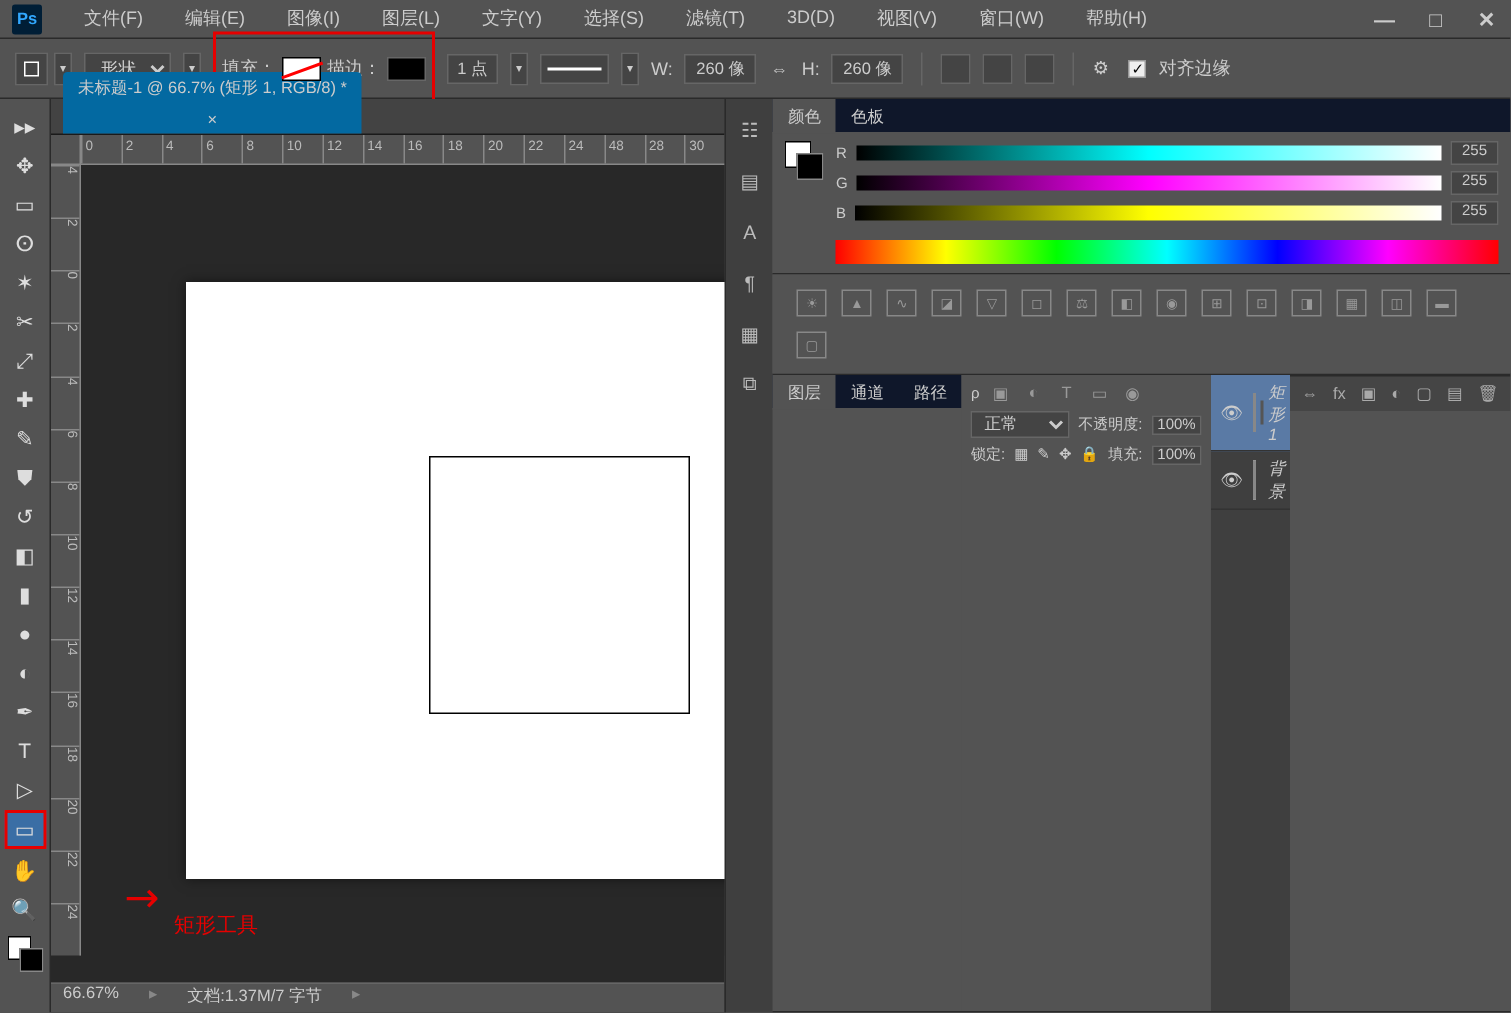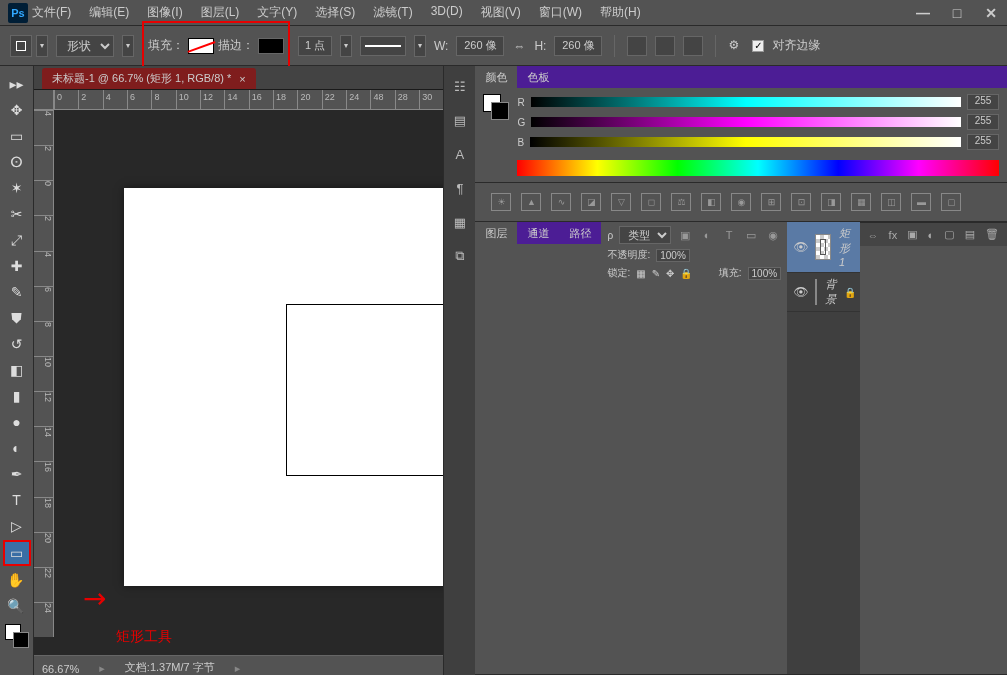--- a/index.html
+++ b/index.html
@@ -1,20 +1,20 @@
 <!DOCTYPE html>
 <html><head>
 <meta charset="utf-8">
 <style>
 * { margin: 0; padding: 0; box-sizing: border-box; font-family: "Microsoft YaHei", Arial, sans-serif; user-select: none; }
 body { background: #535353; width: 1007px; height: 675px; overflow: hidden; font-size: 12px; color: #ccc; }
 
 .titlebar { height: 26px; background: #535353; display: flex; align-items: center; padding: 0 8px; border-bottom: 1px solid #2a2a2a; }
-.ps-logo { width: 20px; height: 20px; background: #001e36; color: #31a8ff; font-weight: bold; font-size: 11px; display: flex; align-items: center; justify-content: center; border-radius: 2px; margin-right: 4px; }
-.menu { display: flex; gap: 18px; }
+.ps-logo { width: 20px; height: 20px; background: #001e36; color: #31a8ff; font-weight: bold; font-size: 11px; display: flex; align-items: center; justify-content: center; border-radius: 2px; margin-right: 28px; }
+.menu { display: flex; gap: 28px; }
 .menu-item { cursor: pointer; font-size: 12px; }
 .win-controls { margin-left: auto; display: flex; gap: 18px; font-size: 14px; }
 .win-btn { width: 16px; height: 16px; display: flex; align-items: center; justify-content: center; cursor: pointer; font-weight: bold; }
 
 .options-bar { height: 40px; background: #535353; border-bottom: 1px solid #2a2a2a; display: flex; align-items: center; padding: 0 10px; gap: 8px; }
 .opt-group { display: flex; align-items: center; gap: 4px; }
 .opt-icon { width: 22px; height: 22px; border: 1px solid #666; background: #444; display: flex; align-items: center; justify-content: center; }
 .dropdown-arrow { width: 12px; height: 22px; border: 1px solid #666; background: #444; font-size: 8px; display: flex; align-items: center; justify-content: center; }
 .opt-select { background: #444; border: 1px solid #666; color: #ccc; padding: 2px 6px; height: 22px; font-size: 12px; }
 .redbox1 { border: 2px solid #e60000; padding: 14px 4px; display: flex; align-items: center; gap: 4px; }
@@ -29,41 +29,41 @@
 .gear { width: 16px; height: 16px; }
 .checkbox { width: 12px; height: 12px; background: #eee; border: 1px solid #999; display: inline-flex; align-items: center; justify-content: center; font-size: 10px; color: #000; }
 
 .workspace { display: flex; height: 609px; }
 .toolbox { width: 34px; background: #535353; border-right: 1px solid #2a2a2a; display: flex; flex-direction: column; align-items: center; padding-top: 6px; gap: 2px; }
 .tool { width: 24px; height: 24px; display: flex; align-items: center; justify-content: center; cursor: pointer; font-size: 14px; color: #ddd; }
 .tool.selected { background: #3a6ea5; border: 2px solid #e60000; width: 28px; height: 26px; }
 
 .doc-area { flex: 1; display: flex; flex-direction: column; background: #282828; }
 .doc-tab-bar { height: 24px; background: #434343; display: flex; align-items: flex-end; padding-left: 8px; border-bottom: 1px solid #1a1a1a; }
-.doc-tab { background: #7f1d1d; padding: 3px 10px; font-size: 11px; display: flex; align-items: center; gap: 8px; border-top-left-radius: 3px; border-top-right-radius: 3px; }
+.doc-tab { background: #0369a1; padding: 3px 10px; font-size: 11px; display: flex; align-items: center; gap: 8px; border-top-left-radius: 3px; border-top-right-radius: 3px; flex-direction: column; }
 .doc-tab .close { font-size: 11px; cursor: pointer; }
 .canvas-container { flex: 1; position: relative; overflow: hidden; }
 .ruler-h { position: absolute; top: 0; left: 20px; right: 0; height: 20px; background: #535353; border-bottom: 1px solid #888; font-size: 9px; color: #bbb; display: flex; }
 .ruler-h span { flex: 1; border-left: 1px solid #888; padding-left: 2px; padding-top: 2px; }
 .ruler-v { position: absolute; top: 20px; left: 0; bottom: 18px; width: 20px; background: #535353; border-right: 1px solid #888; font-size: 9px; color: #bbb; display: flex; flex-direction: column; }
 .ruler-v span { flex: 1; border-top: 1px solid #888; padding-left: 2px; writing-mode: vertical-rl; text-orientation: mixed; }
 .corner { position: absolute; top: 0; left: 0; width: 20px; height: 20px; background: #535353; border-right: 1px solid #888; border-bottom: 1px solid #888; }
 .canvas-bg { position: absolute; top: 20px; left: 20px; right: 0; bottom: 18px; background: #282828; }
 .canvas { position: absolute; background: #fff; box-shadow: 0 0 8px rgba(0,0,0,0.5); left: 70px; top: 78px; width: 536px; height: 398px; }
 .shape-rect { position: absolute; left: 232px; top: 194px; width: 174px; height: 172px; border: 1px solid #000; background: transparent; }
 .annotation { position: absolute; color: #e60000; font-size: 14px; pointer-events: none; }
 .arrow { position: absolute; color: #e60000; font-size: 28px; transform: rotate(-45deg); }
-.status-bar { height: 20px; background: #535353; border-top: 1px solid #666; display: flex; align-items: flex-end; padding: 0 8px; font-size: 11px; gap: 20px; }
+.status-bar { height: 20px; background: #535353; border-top: 1px solid #666; display: flex; align-items: flex-start; padding: 0 8px; font-size: 11px; gap: 20px; }
 .panel-strip { width: 32px; background: #3f3f3f; border-left: 1px solid #2a2a2a; display: flex; flex-direction: column; align-items: center; padding-top: 10px; gap: 14px; }
 .panel-strip-icon { width: 20px; height: 20px; display: flex; align-items: center; justify-content: center; font-size: 13px; color: #bbb; cursor: pointer; }
 .right-col { display: flex; flex: 1; }
 .panels-col { flex: 1; display: flex; flex-direction: column; }
 
 .panel { border-bottom: 1px solid #2a2a2a; }
-.panel-tabs { height: 22px; background: #4c1d95; display: flex; align-items: center; font-size: 11px; }
+.panel-tabs { height: 22px; background: #0f172a; display: flex; align-items: center; font-size: 11px; }
 .panel-tab { padding: 4px 10px; cursor: pointer; }
 .panel-tab.active { background: #535353; }
 .panel-body { padding: 6px 8px; background: #535353; }
 
 .color-swatches { width: 26px; height: 26px; position: relative; }
 .fg-sw { position: absolute; top: 0; left: 0; width: 18px; height: 18px; background: #fff; border: 1px solid #000; }
 .bg-sw { position: absolute; bottom: 0; right: 0; width: 18px; height: 18px; background: #000; border: 1px solid #888; }
 .rgb-sliders { display: flex; flex-direction: column; gap: 4px; }
 .slider-row { display: flex; align-items: center; gap: 6px; font-size: 10px; }
 .slider-track { flex: 1; height: 10px; position: relative; }
@@ -228,21 +228,21 @@
           <span>16</span>
           <span>18</span>
           <span>20</span>
           <span>22</span>
           <span>24</span>
       </div>
       <div class="canvas-bg">
         <div class="canvas"></div>
         <div class="shape-rect"></div>
         <div class="arrow" style="left:28px;top:472px">↘</div>
-        <div class="annotation" style="left:62px;top:518px">矩形工具</div>
+        <div class="annotation" style="left:62px;top:498px">矩形工具</div>
       </div>
     </div>
     <div class="status-bar">
       <span>66.67%</span>
       <span style="color:#888">▸</span>
       <span>文档:1.37M/7 字节</span>
       <span style="color:#888">▸</span>
     </div>
   </div>
 
@@ -313,30 +313,30 @@
 
       <div class="panel layers-panel">
         <div class="panel-tabs">
           <span class="panel-tab active">图层</span>
           <span class="panel-tab">通道</span>
           <span class="panel-tab">路径</span>
         </div>
         <div class="layers-controls">
           <div class="layer-row-ctrl">
             <span>ρ</span>
-            <select class="layer-select"><option>类型</option></select>
             <div class="layer-small-icons">
               <span>▣</span>
               <span>◐</span>
               <span>T</span>
               <span>▭</span>
               <span>◉</span>
             </div>
           </div>
           <div class="layer-row-ctrl">
+            <select class="layer-select"><option>正常</option></select>
             <span>不透明度:</span>
             <span class="pct-box">100%</span>
           </div>
           <div class="layer-row-ctrl">
             <span>锁定:</span>
             <span>▦</span>
             <span>✎</span>
             <span>✥</span>
             <span>🔒</span>
             <span style="margin-left:auto">填充:</span>

